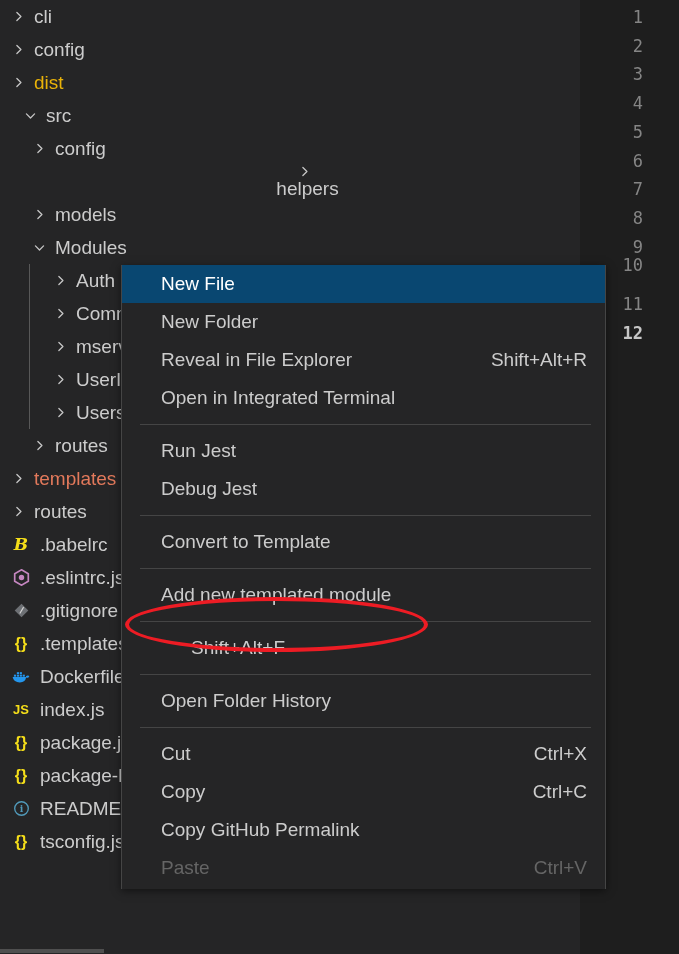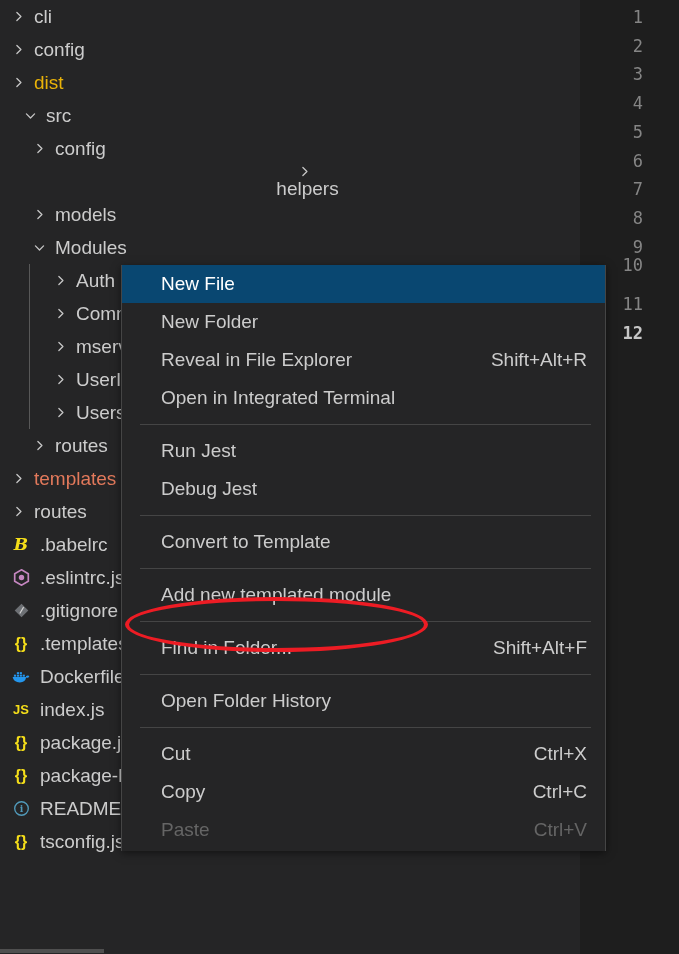--- a/index.html
+++ b/index.html
@@ -404,35 +404,37 @@
     <div class="msep"></div>
     <div class="mi">
       <span class="mlabel">Convert to Template</span>
     </div>
     <div class="msep"></div>
     <div class="mi">
       <span class="mlabel">Add new templated module</span>
     </div>
     <div class="msep"></div>
     <div class="mi">
-      <span class="mlabel">Find in Folder...</span>
       <span class="mkey">Shift+Alt+F</span>
     </div>
     <div class="msep"></div>
     <div class="mi">
       <span class="mlabel">Open Folder History</span>
     </div>
     <div class="msep"></div>
     <div class="mi">
       <span class="mlabel">Cut</span>
       <span class="mkey">Ctrl+X</span>
     </div>
     <div class="mi">
       <span class="mlabel">Copy</span>
       <span class="mkey">Ctrl+C</span>
+    </div>
+    <div class="mi">
+      <span class="mlabel">Copy GitHub Permalink</span>
     </div>
     <div class="mi disabled">
       <span class="mlabel">Paste</span>
       <span class="mkey">Ctrl+V</span>
     </div>
   </div>
 
 <div id="annot"></div>
 
 </body></html>

